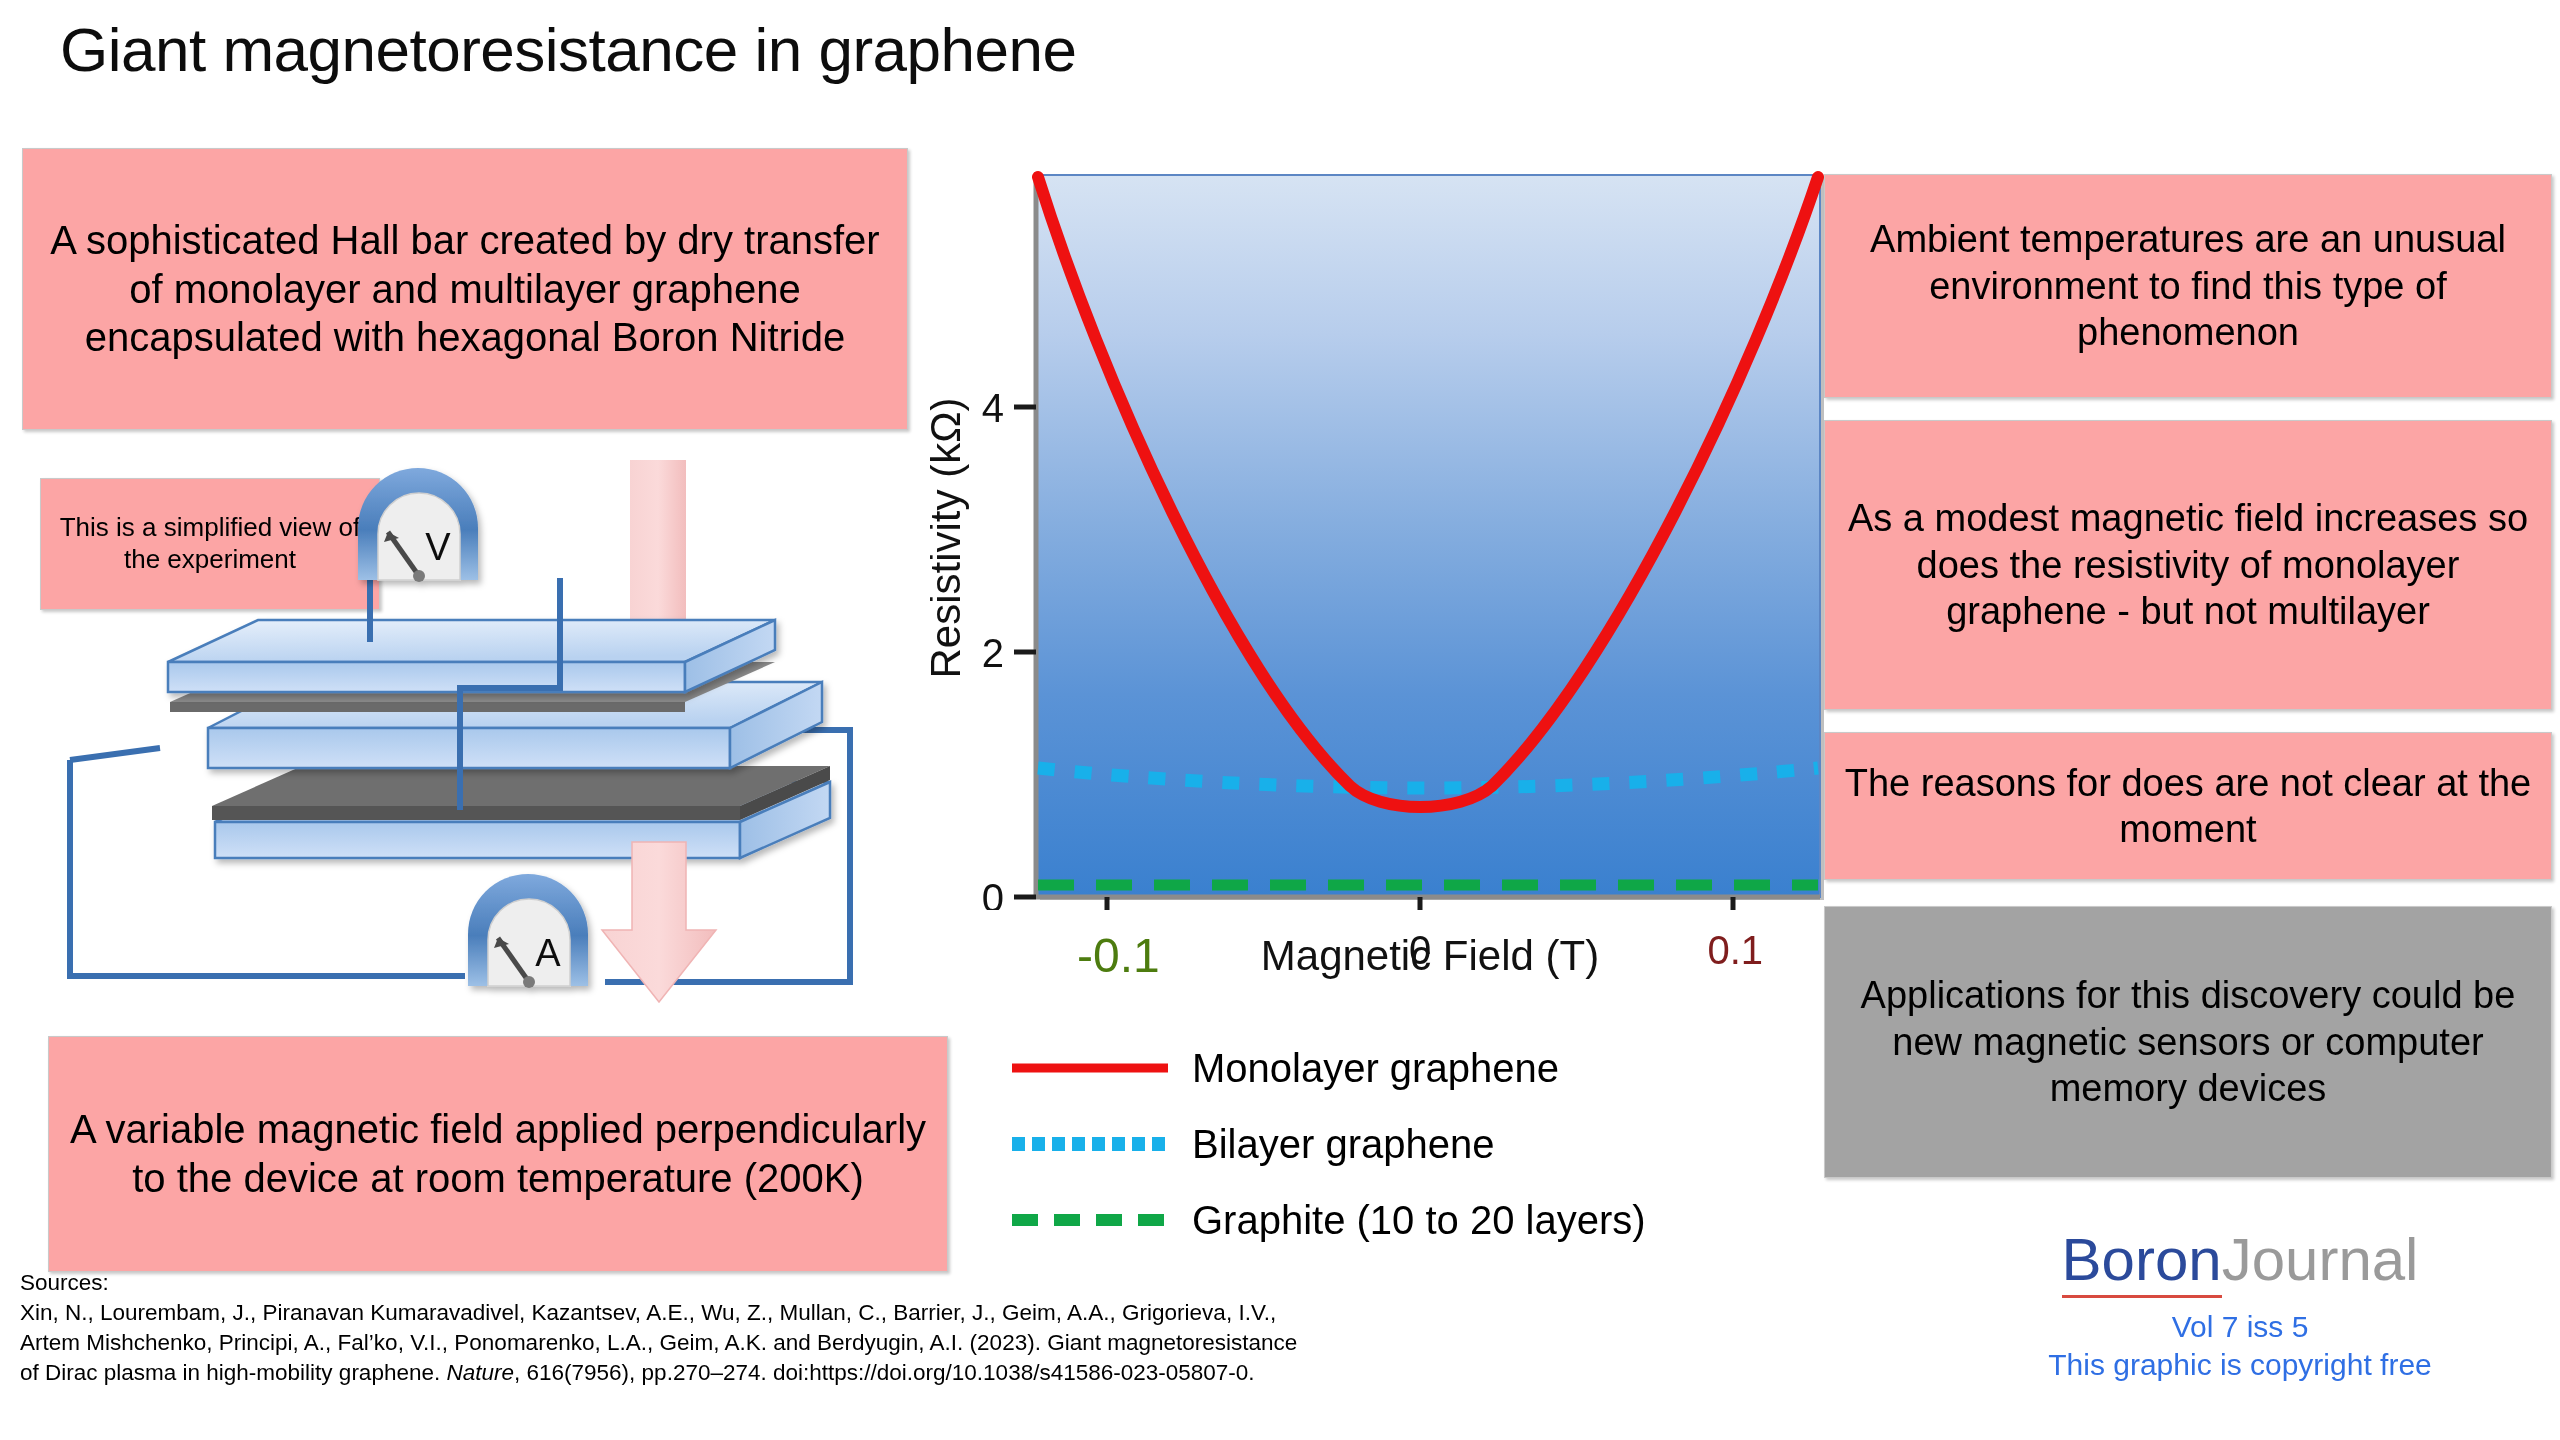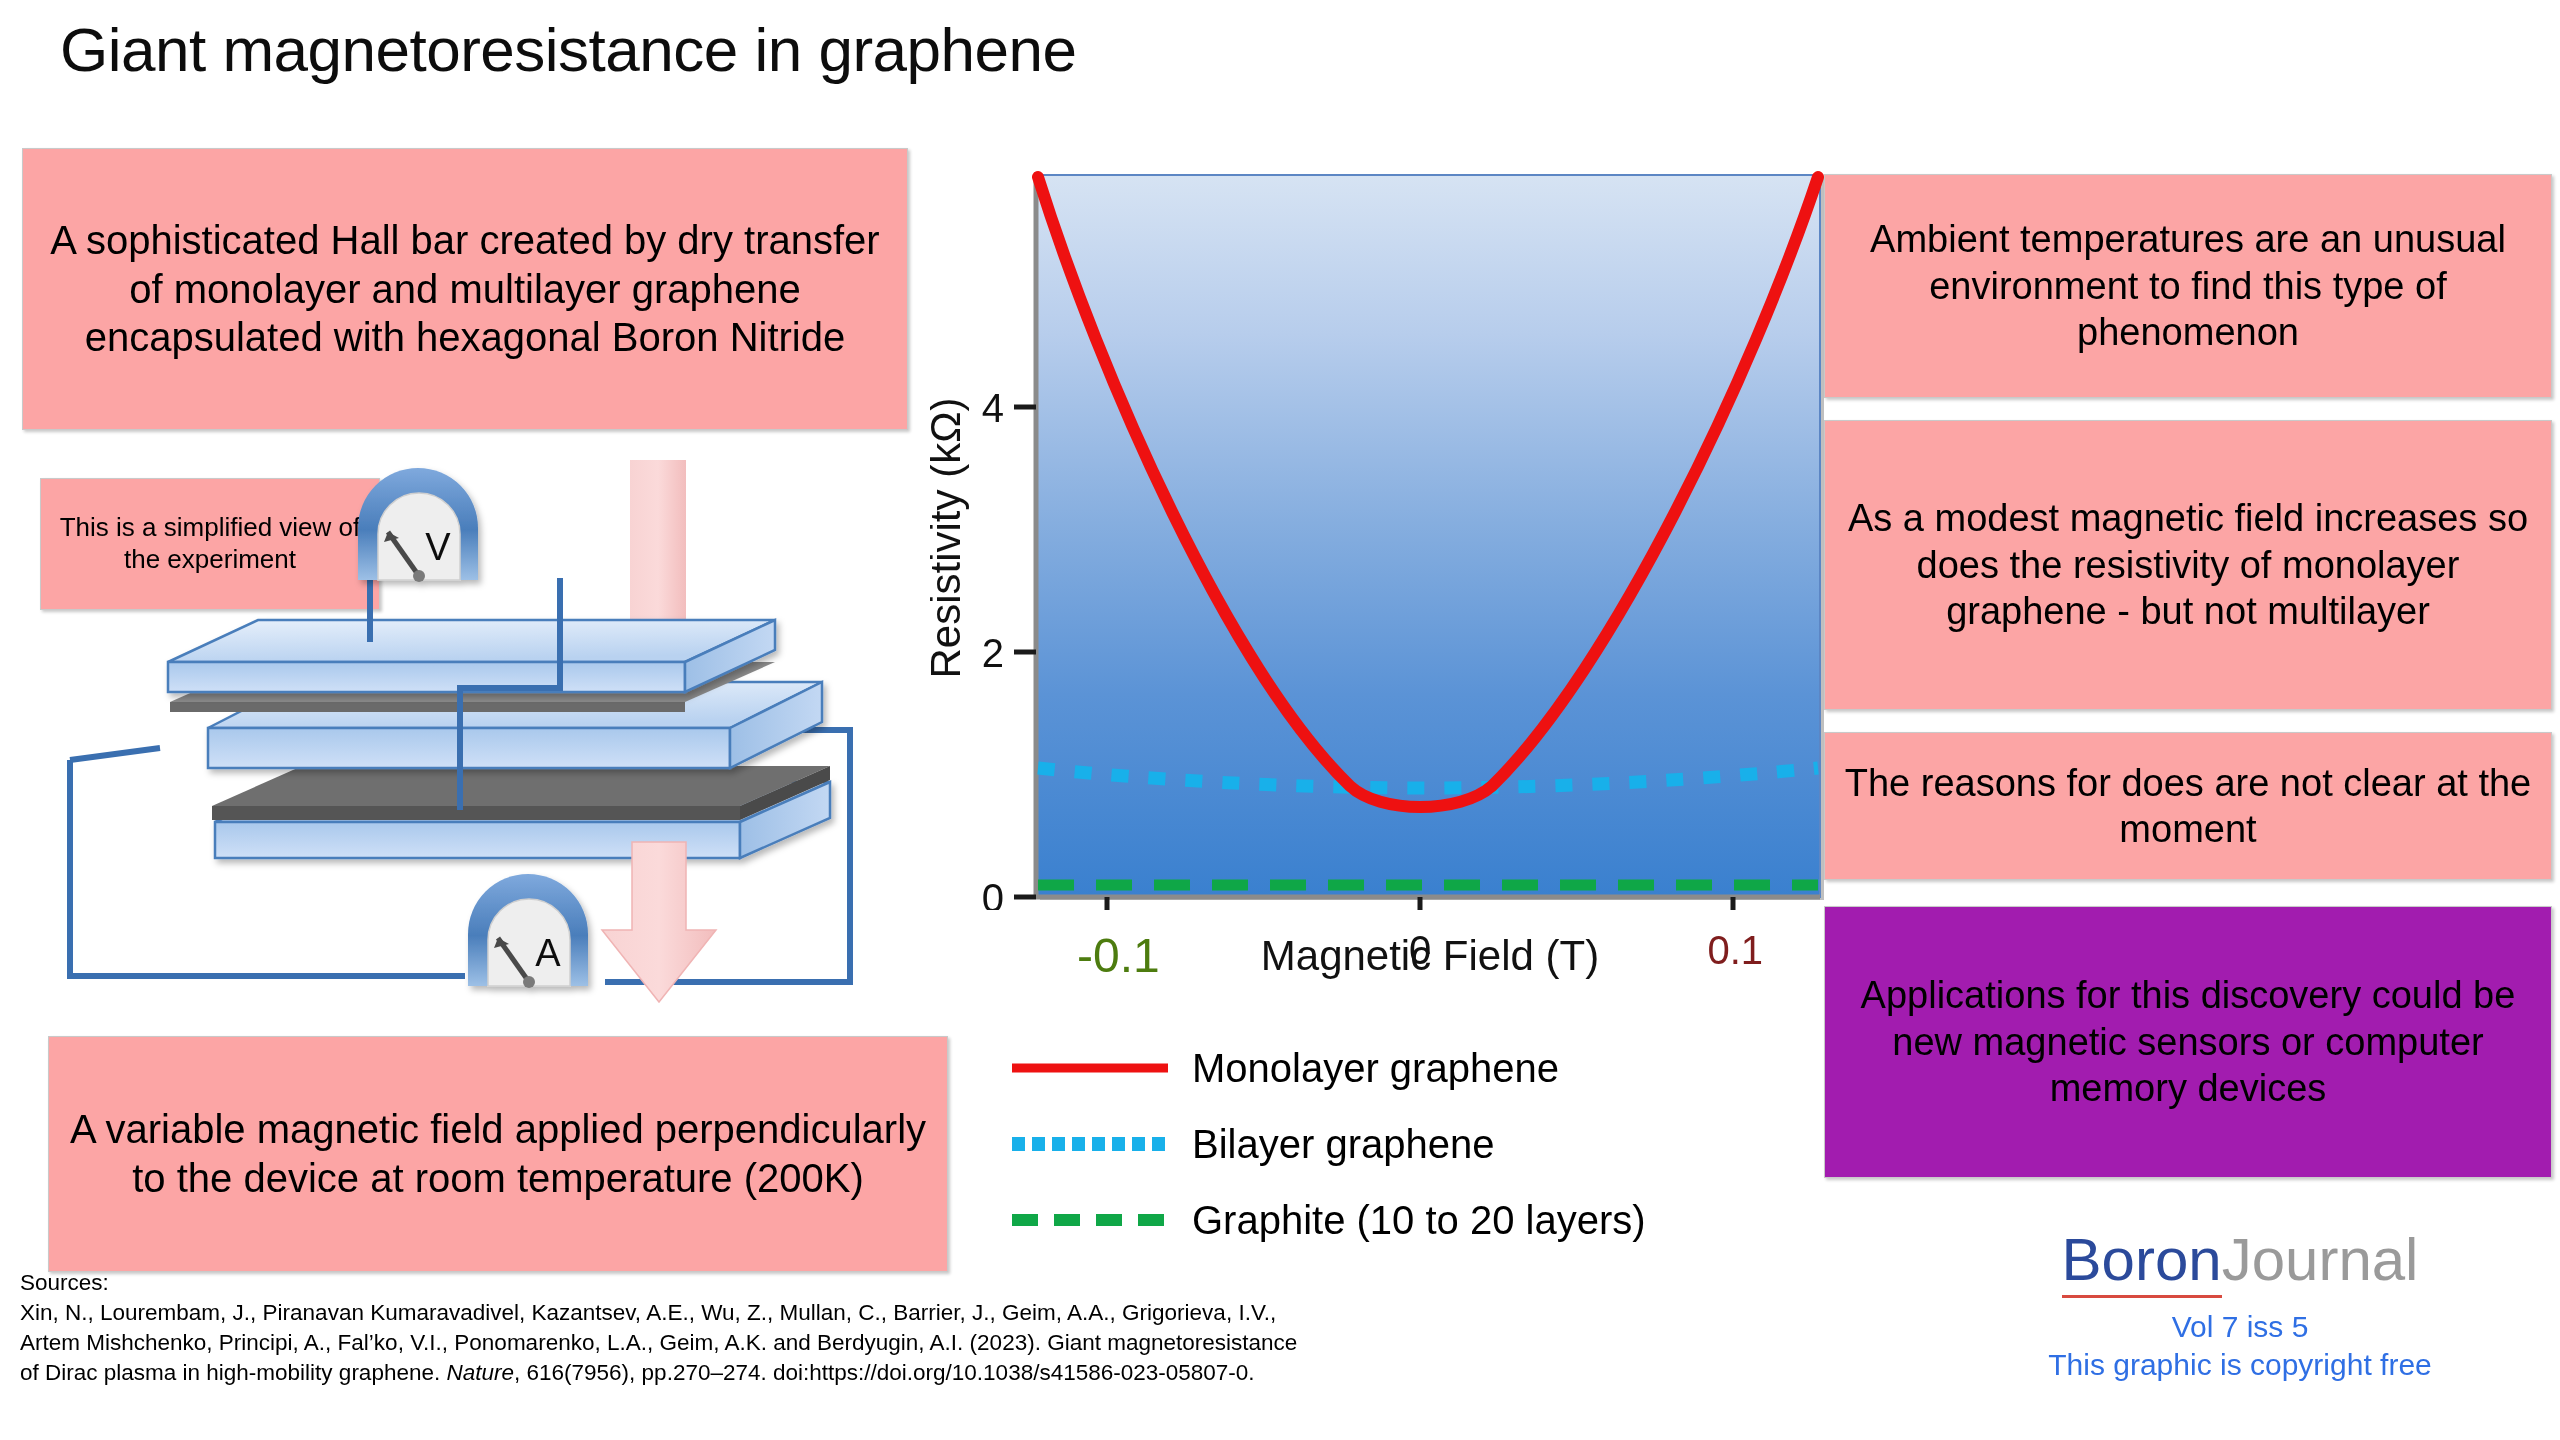--- a/index.html
+++ b/index.html
@@ -26,21 +26,21 @@
     background:#fca5a5;
     border:1px solid #c9c9c9;
     box-shadow:2px 2px 3px rgba(0,0,0,0.22);
     box-sizing:border-box;
     display:flex; align-items:center; justify-content:center;
     text-align:center;
     color:#000;
     line-height:1.22;
     padding:10px 14px;
   }
-  .callout.green { background:#a21caf; }
+  .callout.green { background:#a3a3a3; }
 
   #callout-hallbar   { left:22px;  top:148px; width:886px; height:282px; font-size:40px; }
   #callout-simplified{ left:40px;  top:478px; width:340px; height:132px; font-size:26px; }
   #callout-field     { left:48px;  top:1036px; width:900px; height:236px; font-size:40px; }
 
   #callout-ambient   { left:1824px; top:174px; width:728px; height:224px; font-size:38px; }
   #callout-modest    { left:1824px; top:420px; width:728px; height:290px; font-size:38px; }
   #callout-reasons   { left:1824px; top:732px; width:728px; height:148px; font-size:38px; }
   #callout-apps      { left:1824px; top:906px; width:728px; height:272px; font-size:38px; }
 

